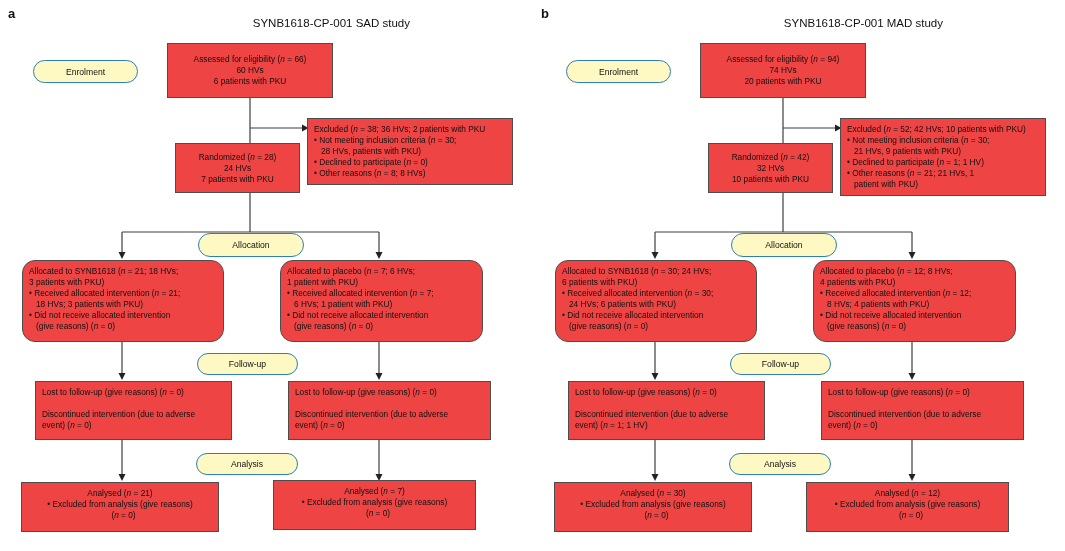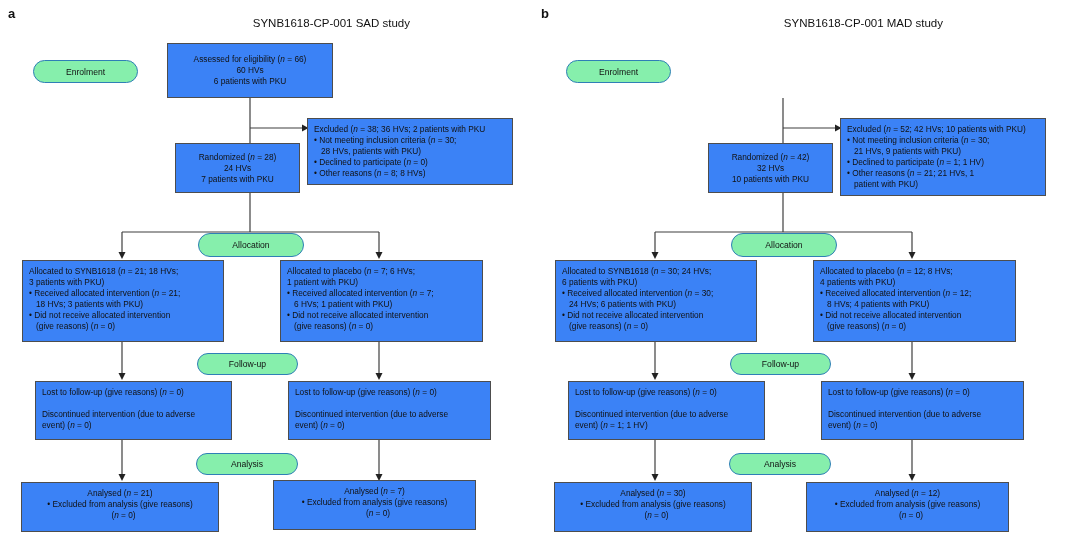--- a/index.html
+++ b/index.html
@@ -3,29 +3,29 @@
 <meta charset="utf-8">
 <style>
   html,body{margin:0;padding:0;background:#ffffff;}
   .figure{position:relative;width:1065px;height:551px;background:#ffffff;
           font-family:"Liberation Sans",sans-serif;color:#111;overflow:hidden;}
   .panel{position:absolute;top:0;width:532px;height:551px;}
   .wires{position:absolute;left:0;top:0;}
   .plabel{position:absolute;left:8px;top:6px;font-size:13px;font-weight:bold;}
   .ptitle{position:absolute;left:90px;top:17px;width:320px;text-align:right;font-size:11.5px;}
   .pill{position:absolute;display:flex;align-items:center;justify-content:center;
-        background:#86efac;border:1.5px solid #2F7FB6;border-radius:12px;
+        background:#fef9c3;border:1.5px solid #2F7FB6;border-radius:12px;
         font-size:8.6px;box-sizing:border-box;}
-  .box{position:absolute;background:#3b82f6;border:1px solid #4d4d4d;box-sizing:border-box;
+  .box{position:absolute;background:#ef4444;border:1px solid #4d4d4d;box-sizing:border-box;
        padding:5px 6px;font-size:8.3px;line-height:11px;}
   .box .ln{white-space:nowrap;}
   .box .ln.ind{padding-left:7px;}
   .box.center{text-align:center;display:flex;flex-direction:column;justify-content:center;}
   .ebox{top:118px;left:307px;width:206px;}
-  .abox{min-height:82px;}
+  .abox{min-height:82px;border-radius:13px;}
   .fbox{min-height:59px;margin-left:14px;}
   .nbox{min-height:50px;text-align:center;}
   i{font-style:italic;}
 </style>
 </head>
 <body>
 
 <div class="figure">
 
   <div class="panel" style="left:0">
@@ -144,20 +144,25 @@
     </svg>
 
     <div class="plabel">b</div>
     <div class="ptitle">SYNB1618-CP-001 MAD study</div>
 
     <div class="pill" style="left:33px;top:60px;width:105px;height:23px">Enrolment</div>
     <div class="pill" style="left:198px;top:233px;width:106px;height:24px">Allocation</div>
     <div class="pill" style="left:197px;top:353px;width:101px;height:22px">Follow-up</div>
     <div class="pill" style="left:196px;top:453px;width:102px;height:22px">Analysis</div>
 
+    <div class="box center" style="left:167px;top:43px;width:166px;height:55px">
+        <div class="ln">Assessed for eligibility (<i>n</i> = 94)</div>
+        <div class="ln">74 HVs</div>
+        <div class="ln">20 patients with PKU</div>
+      </div>
     <div class="box center" style="left:175px;top:143px;width:125px;height:50px">
         <div class="ln">Randomized (<i>n</i> = 42)</div>
         <div class="ln">32 HVs</div>
         <div class="ln">10 patients with PKU</div>
       </div>
     <div class="box ebox">
         <div class="ln">Excluded (<i>n</i> = 52; 42 HVs; 10 patients with PKU)</div>
         <div class="ln">• Not meeting inclusion criteria (<i>n</i> = 30;</div>
         <div class="ln ind">21 HVs, 9 patients with PKU)</div>
         <div class="ln">• Declined to participate (<i>n</i> = 1; 1 HV)</div>

